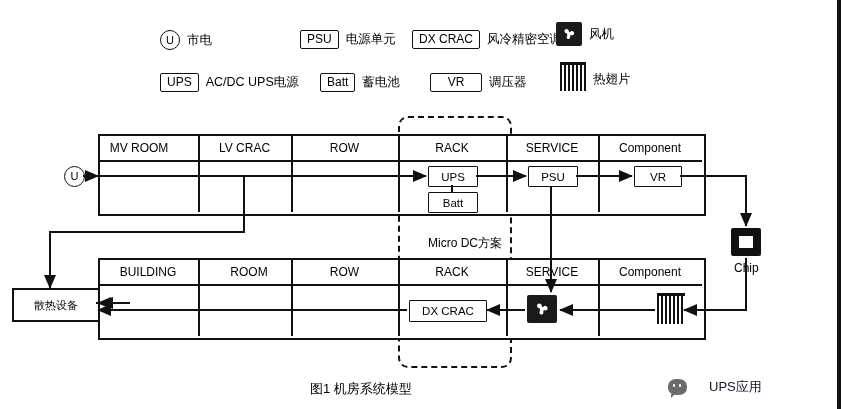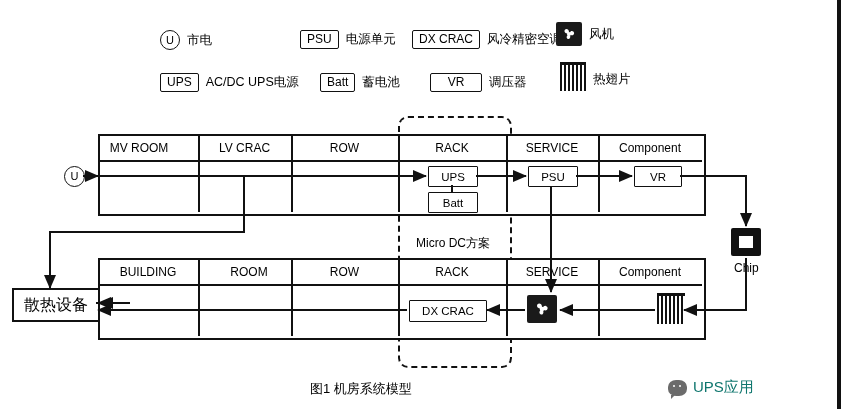--- a/index.html
+++ b/index.html
@@ -62,21 +62,21 @@
   .chip{
     position:absolute;width:30px;height:28px;background:#111;border-radius:2px;
     display:flex;align-items:center;justify-content:center;
   }
   .chip .inner{width:14px;height:12px;background:#fff;}
   .chip-label{position:absolute;font-size:12px;}
 
   
   .heatdev{
     position:absolute;border:2px solid #111;background:#fff;
-    font-size:16px;display:flex;align-items:center;justify-content:center;
+    font-size:11px;display:flex;align-items:center;justify-content:center;
   }
 
   
   .inbox{
     position:absolute;border:1.4px solid #111;background:#fff;
     font-size:11.5px;display:flex;align-items:center;justify-content:center;
     border-radius:1px;
   }
 
   
@@ -89,22 +89,22 @@
     position:absolute;width:28px;height:28px;
     background:repeating-linear-gradient(to right,#111 0 2px,#fff 2px 4px);
     border-top:3px solid #111;
   }
 
   
   .caption{position:absolute;font-size:13px;white-space:nowrap;}
 
   
   .wm{
-    position:absolute;display:flex;align-items:center;gap:6px;
-    color:#0f766e;font-size:15px;
+    position:absolute;display:flex;align-items:center;gap:22px;
+    color:#0f172a;font-size:13px;
   }
   .wm-badge{
     width:19px;height:16px;border-radius:8px/7px;background:#6b6b6b;position:relative;
   }
   .wm-badge:after{
     content:"";position:absolute;left:3px;bottom:-3px;border-width:4px 4px 0 0;
     border-style:solid;border-color:#6b6b6b transparent transparent transparent;
   }
   .wm-badge i{position:absolute;width:2.6px;height:2.6px;background:#fff;border-radius:50%;top:5px;}
   .wm-badge i.a{left:4.5px;}
@@ -158,21 +158,21 @@
     <span class="tagbox" style="min-width:38px;text-align:center;">VR</span>
     <span class="legend-label">调压器</span>
   </div>
 
   <div class="legend-item" style="left:560px;top:62px;">
     <span class="heatsink"></span>
     <span class="legend-label" style="margin-top:6px;">热翅片</span>
   </div>
 
   <div class="dashed-box" style="left:398px;top:116px;width:110px;height:248px;"></div>
-  <div class="micro-label" style="left:416px;top:235px;">Micro DC方案</div>
+  <div class="micro-label" style="left:428px;top:235px;">Micro DC方案</div>
 
   <div class="row-frame" style="left:98px;top:134px;width:604px;height:78px;"></div>
 
   <div class="vline" style="left:198px;top:134px;height:78px;"></div>
   <div class="vline" style="left:291px;top:134px;height:78px;"></div>
   <div class="vline" style="left:398px;top:134px;height:78px;"></div>
   <div class="vline" style="left:506px;top:134px;height:78px;"></div>
   <div class="vline" style="left:598px;top:134px;height:78px;"></div>
 
   <div class="hline" style="left:98px;top:160px;width:604px;"></div>

